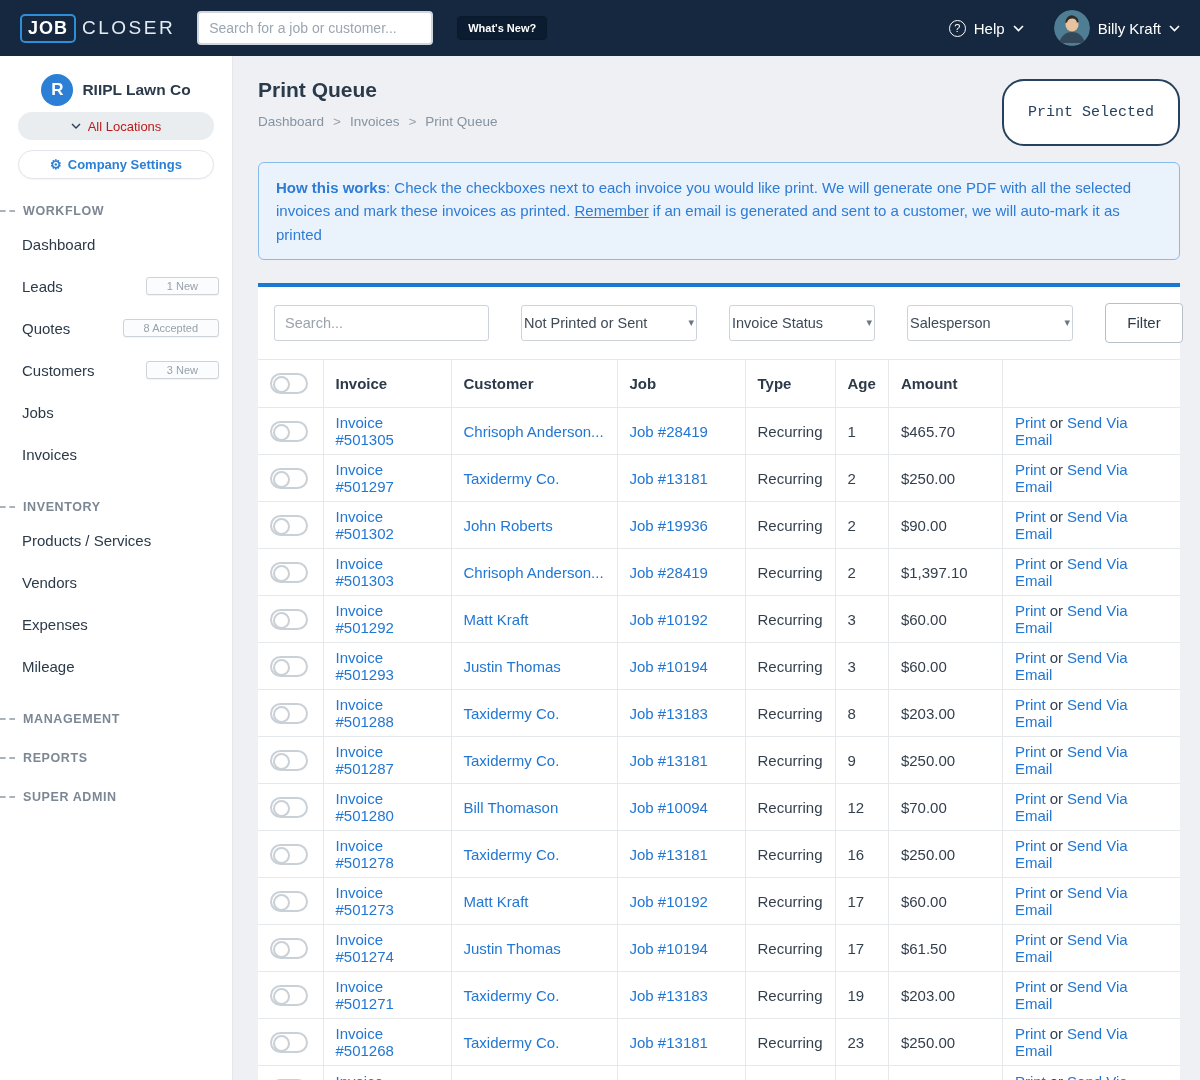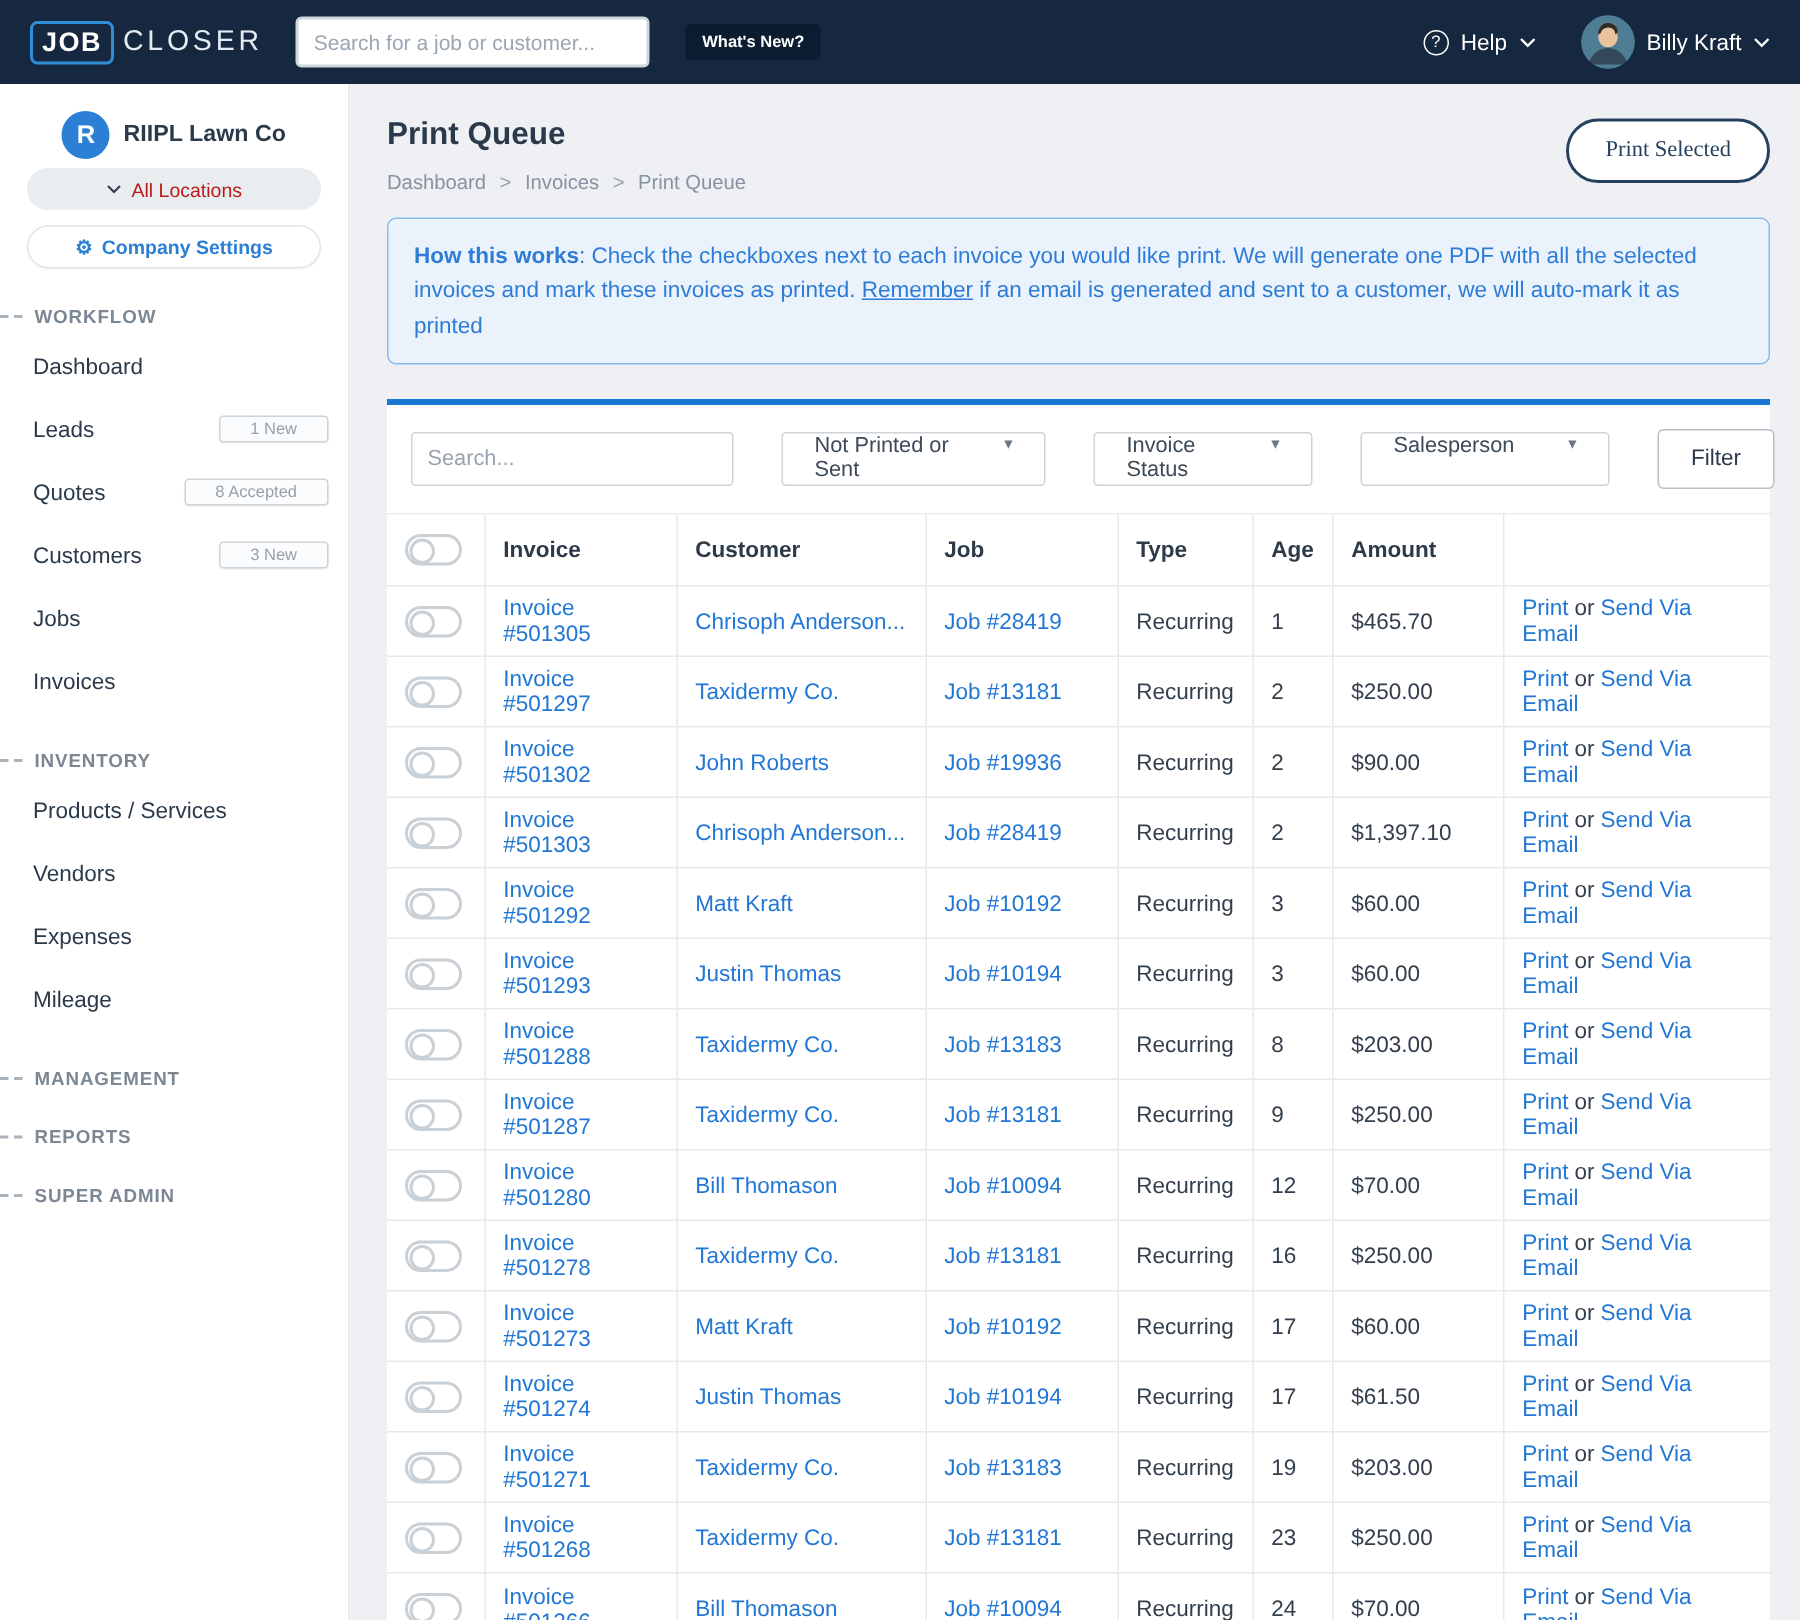--- a/index.html
+++ b/index.html
@@ -86,22 +86,22 @@
 
   
   .main { flex: 1; min-width: 0; padding: 18px 20px 0 25px; overflow: hidden; }
   .header-row { display: flex; justify-content: space-between; align-items: flex-start; }
   .page-title { font-size: 21px; font-weight: 700; color: #2b3a4a; margin: 4px 0 12px 0; }
   .breadcrumb { font-size: 13.5px; color: #8593a2; display: flex; gap: 9px; align-items: center; }
   .crumb { color: #8593a2; text-decoration: none; cursor: pointer; }
   .crumb-sep { color: #98a3af; }
   .print-selected {
     border: 2px solid #26415e; border-radius: 22px; background: #fff; color: #26415e;
-    font-size: 15px; font-weight: 400; padding: 11px 24px; margin-top: 5px; cursor: pointer;
-    font-family: Liberation Serif, serif;
+    font-size: 15px; font-weight: 400; padding: 23px 24px; margin-top: 5px; cursor: pointer;
+    font-family: Liberation Mono, monospace;
   }
   .info-box {
     margin-top: 16px; background: #eaf2fc; border: 1px solid #88bbec; border-radius: 6px;
     padding: 13px 17px; color: #2e7cd6; font-size: 15px; line-height: 1.55;
   }
   .info-bold { font-weight: 700; }
   .info-underline { text-decoration: underline; }
 
   .card { margin-top: 23px; background: #fff; }
   .card-top { height: 4px; background: #1878d2; }
@@ -109,21 +109,21 @@
   .fgroup { padding: 0 16px; display: flex; align-items: center; }
   .fdivider { width: 1px; align-self: stretch; background: #e3e7ea; }
   .search-input {
     width: 215px; height: 36px; border: 1px solid #cdd3d9; border-radius: 3px;
     padding: 0 10px; font-size: 14.5px; color: #42505e; outline: none;
     font-family: "Liberation Sans", sans-serif;
   }
   .search-input::placeholder { color: #9aa3ad; }
   .dropdown {
     height: 36px; border: 1px solid #cdd3d9; border-radius: 3px; background: #fff;
-    display: flex; justify-content: space-between; padding: 0 21px;
+    display: flex; align-items: center; justify-content: space-between; padding: 0 2px;
     font-size: 14.5px; color: #3d4a58; cursor: pointer;
   }
   .dd-1 { width: 176px; } .dd-2 { width: 146px; } .dd-3 { width: 166px; }
   .caret { color: #6b7682; font-size: 11px; margin-left: 8px; }
   .filter-btn {
     height: 40px; width: 78px; border: 1px solid #b7bfc7; border-radius: 4px; background: #fff;
     font-size: 15px; color: #2c3a49; cursor: pointer; font-family: "Liberation Sans", sans-serif;
   }
 
   

